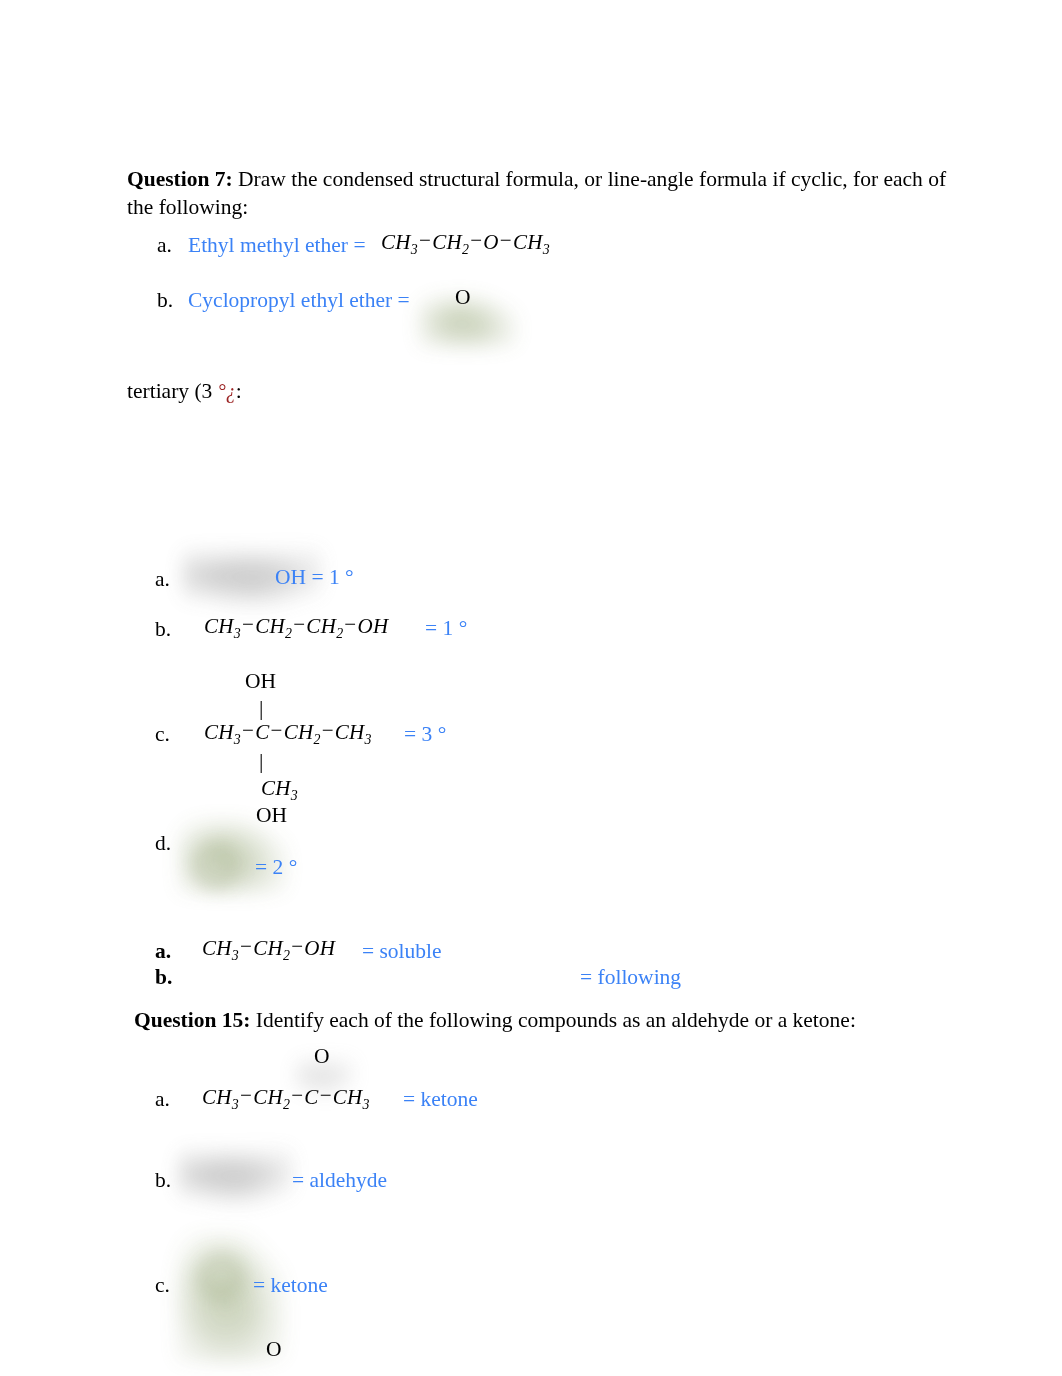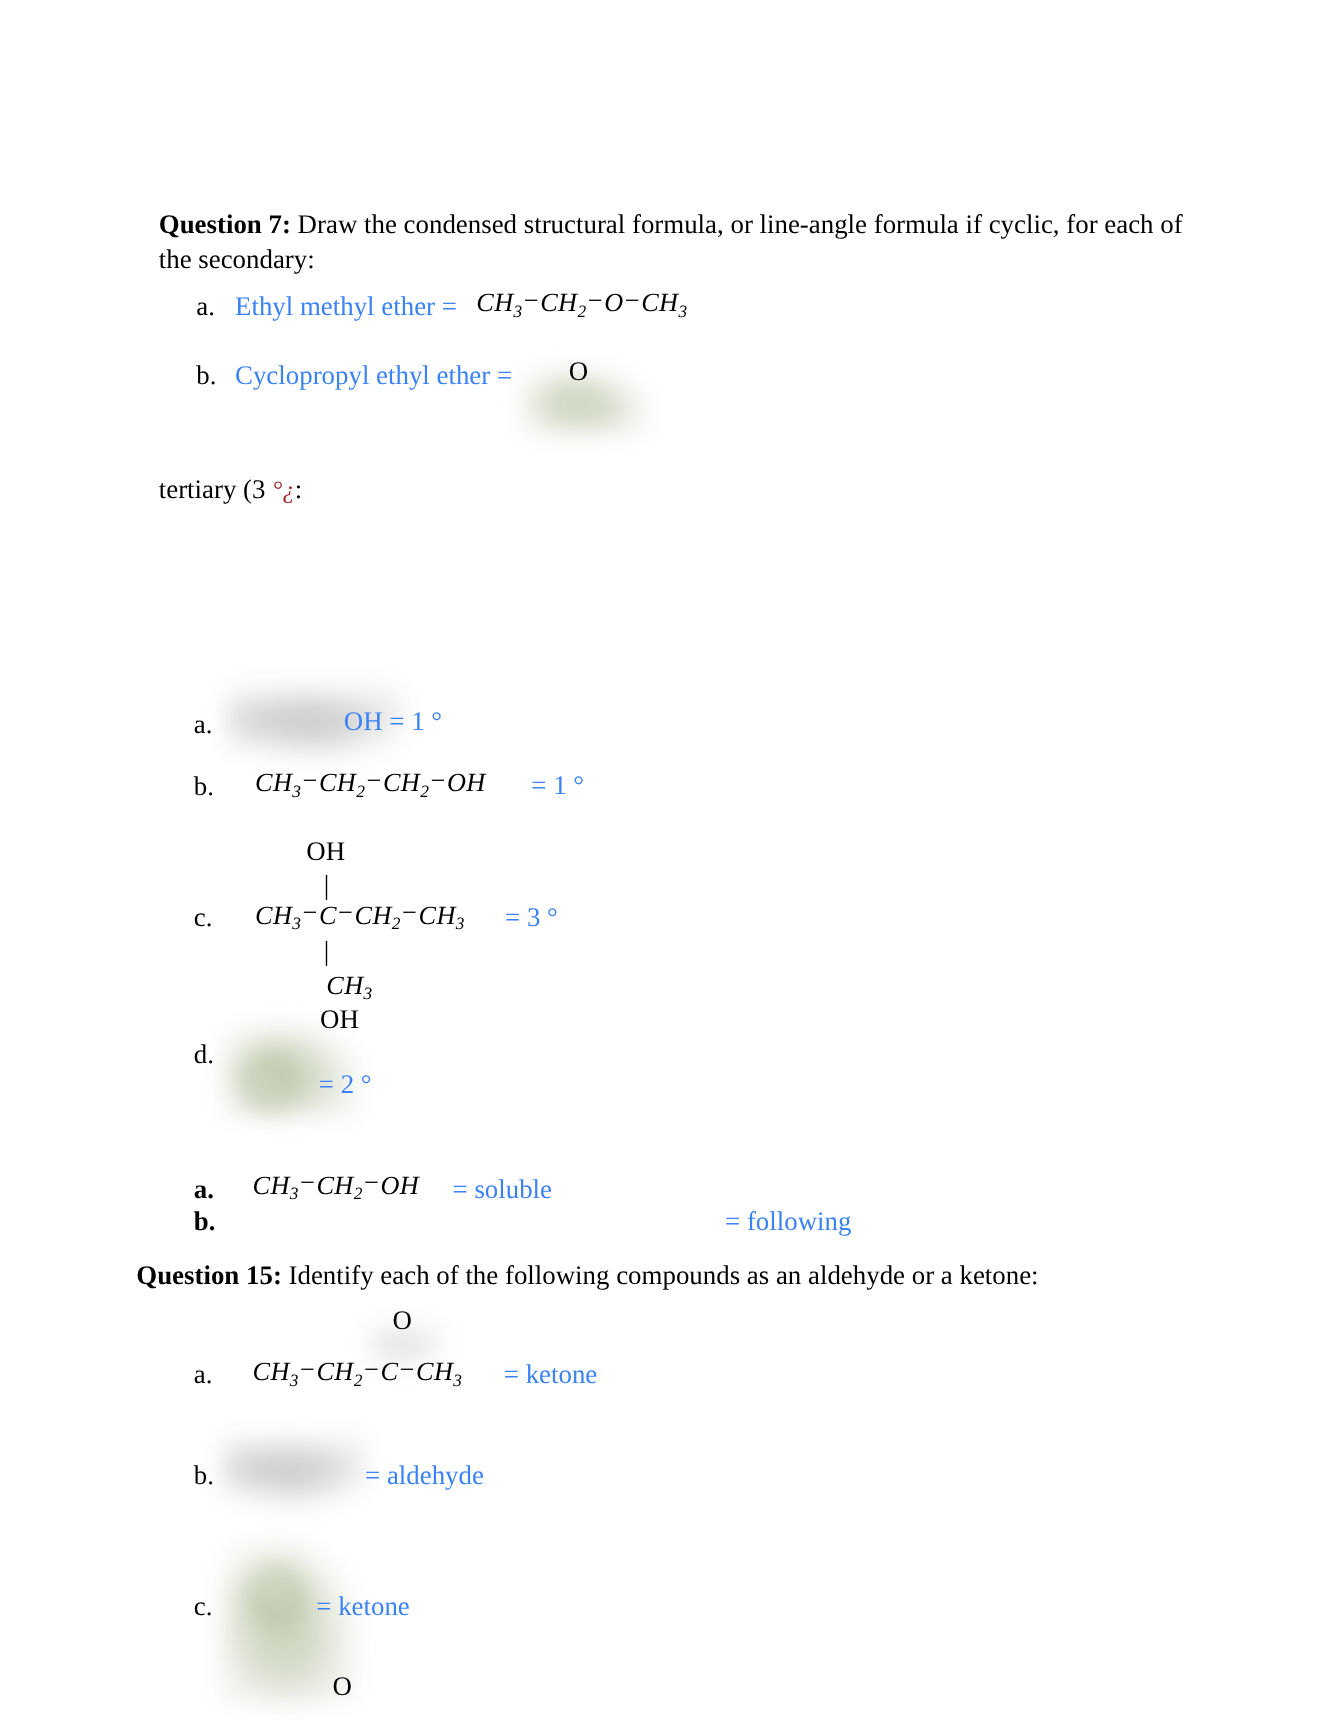--- a/index.html
+++ b/index.html
@@ -120,21 +120,21 @@
   }
 </style>
 </head>
 <body>
 
 <div class="page">
 
   <div class="qline" style="left:127px; top:164px;">
     <span class="qhead">Question 7:</span><span> Draw the condensed structural formula, or line-angle formula if cyclic, for each of</span>
   </div>
-  <div class="qline" style="left:127px; top:192px;">the secondary:</div>
+  <div class="qline" style="left:127px; top:192px;">the following:</div>
 
   <div class="marker" style="left:157px; top:231px;">a.</div>
   <div class="itemtext" style="left:188px; top:231px;">Ethyl methyl ether =</div>
   <div class="formula" style="left:381px; top:229px;">
     <span class="plainhold">CH<sub>3</sub></span><span class="bond">−</span>CH<sub>2</sub><span class="bond">−</span>O<span class="bond">−</span>CH<sub>3</sub>
   </div>
 
   <div class="marker" style="left:157px; top:286px;">b.</div>
   <div class="itemtext" style="left:188px; top:286px;">Cyclopropyl ethyl ether =</div>
   <div class="ghost ghost-green" style="left:418px; top:294px; width:100px; height:54px;"></div>
@@ -173,21 +173,21 @@
 
   <div class="marker bold" style="left:155px; top:937px;">a.</div>
   <div class="formula" style="left:202px; top:935px;">
     CH<sub>3</sub><span class="bond">−</span>CH<sub>2</sub><span class="bond">−</span>OH
   </div>
   <div class="itemtext" style="left:362px; top:937px;">= soluble</div>
 
   <div class="marker bold" style="left:155px; top:963px;">b.</div>
   <div class="itemtext" style="left:580px; top:963px;">= following</div>
 
-  <div class="qline" style="left:109px; top:1005px;">
+  <div class="qline" style="left:134px; top:1005px;">
     <span class="qhead">Question 15:</span><span>  Identify each of the following compounds as an aldehyde or a ketone:</span>
   </div>
 
   <div class="ghost ghost-grey" style="left:295px; top:1055px; width:60px; height:44px; opacity:0.45;"></div>
   <div class="upright" style="left:314px; top:1044px;">O</div>
   <div class="marker" style="left:155px; top:1085px;">a.</div>
   <div class="formula" style="left:202px; top:1084px;">
     CH<sub>3</sub><span class="bond">−</span>CH<sub>2</sub><span class="bond">−</span>C<span class="bond">−</span>CH<sub>3</sub>
   </div>
   <div class="itemtext" style="left:403px; top:1085px;">= ketone</div>

